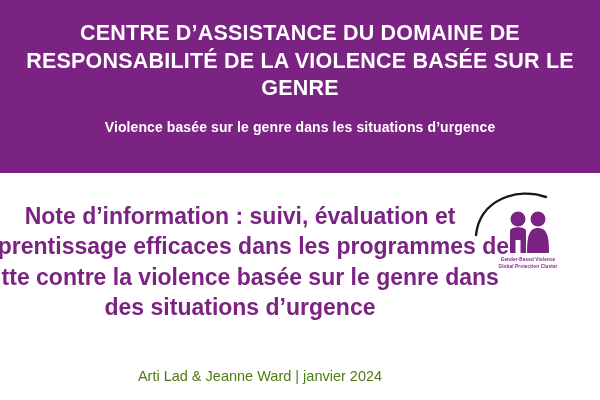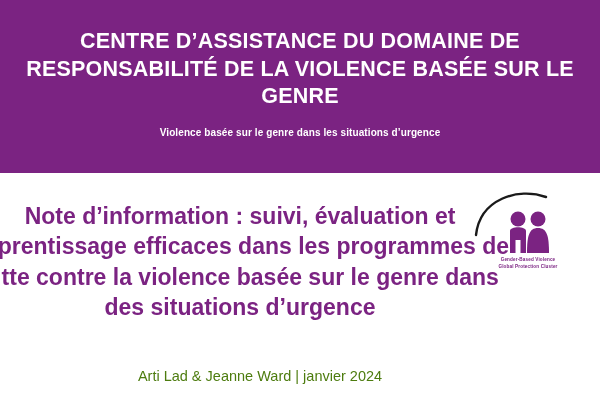--- a/index.html
+++ b/index.html
@@ -26,36 +26,36 @@
     left: 0;
     top: 0;
     width: 600px;
     height: 173px;
     background: #7b2382;
     color: #ffffff;
     display: flex;
     flex-direction: column;
     align-items: center;
     justify-content: flex-start;
-    padding-top: 28px;
+    padding-top: 20px;
     box-sizing: border-box;
   }
   .header-title {
     font-size: 21.5px;
     font-weight: bold;
     line-height: 1.28;
     text-align: center;
     letter-spacing: 0.2px;
     width: 560px;
     margin: 0;
     text-transform: uppercase;
   }
   .header-subtitle {
     margin-top: 16px;
-    font-size: 10px;
+    font-size: 14px;
     font-weight: bold;
     text-align: center;
     letter-spacing: 0.1px;
   }
 
   
   .body-area {
     position: absolute;
     left: 0;
     top: 173px;

